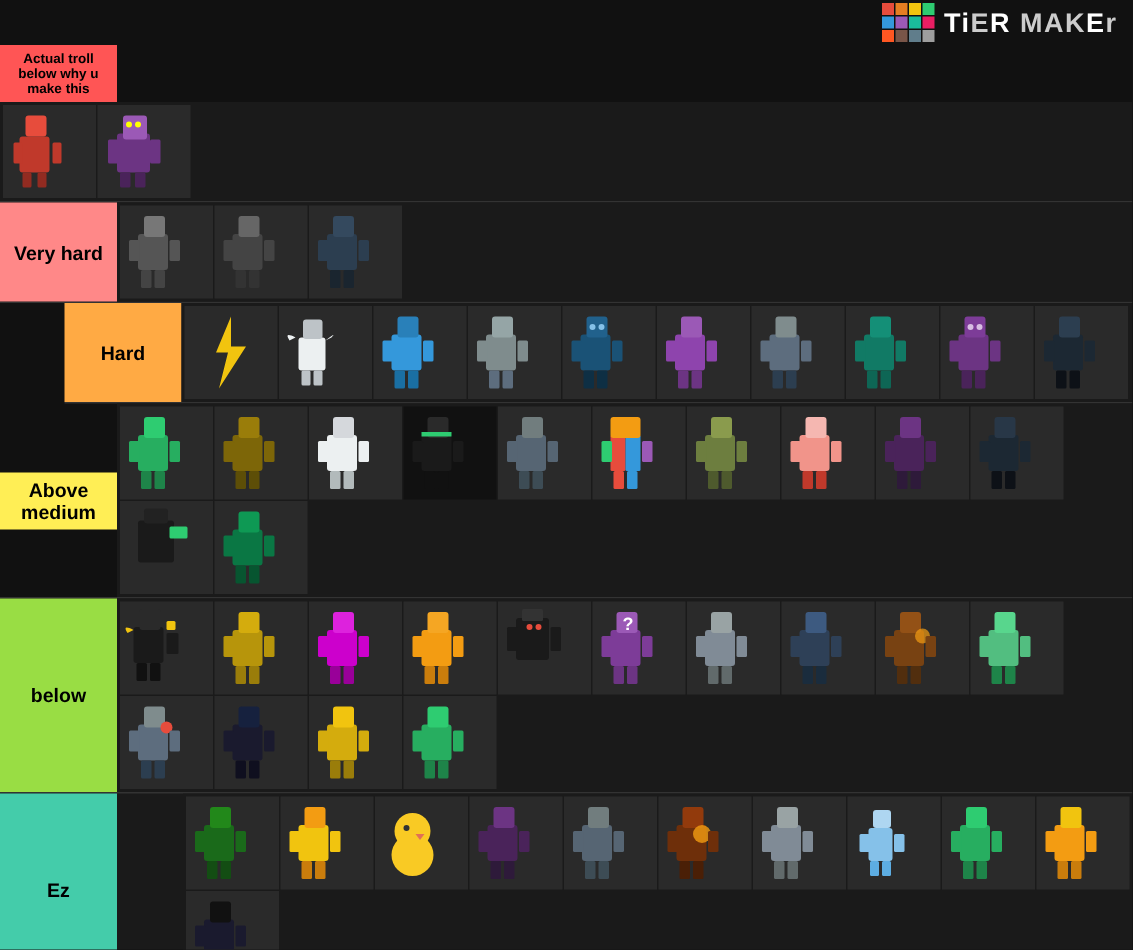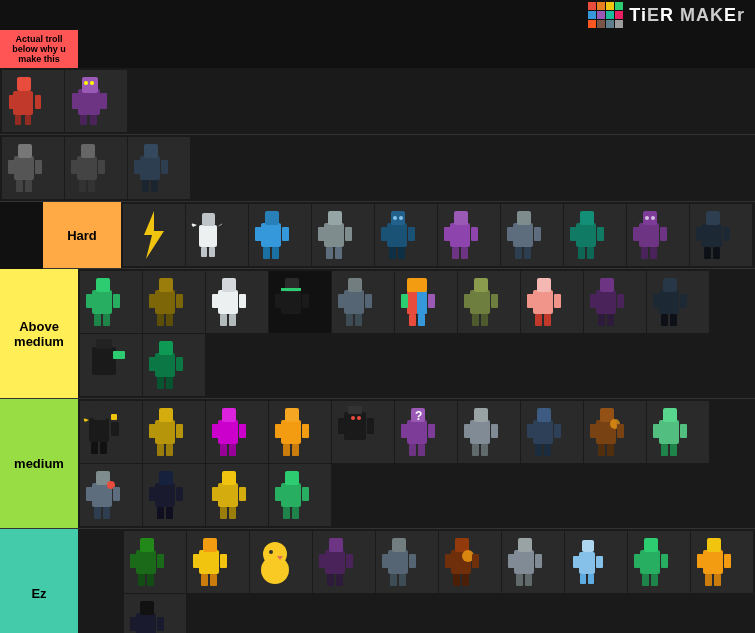--- a/index.html
+++ b/index.html
@@ -142,20 +142,21 @@
               <rect x="12" y="42" width="7" height="10" fill="#4a235a" rx="1"></rect>
               <rect x="22" y="42" width="7" height="10" fill="#4a235a" rx="1"></rect>
               <circle cx="18" cy="10" r="2" fill="#ff0"></circle>
               <circle cx="24" cy="10" r="2" fill="#ff0"></circle>
             </svg>
         </div>
       </div>
     </div>
 
     <div class="tier-row" style="min-height:55px;">
+      <div class="tier-label" style="background:#ff8888; color:#000;">Very hard</div>
       <div class="tier-items">
         <div class="item-cell">
           <svg width="56" height="56" viewBox="0 0 56 56">
               <rect x="9" y="16" width="20" height="24" fill="#555" rx="2"></rect>
               <rect x="13" y="4" width="14" height="14" fill="#777" rx="2"></rect>
               <rect x="3" y="20" width="7" height="14" fill="#555" rx="1"></rect>
               <rect x="30" y="20" width="7" height="14" fill="#555" rx="1"></rect>
               <rect x="11" y="40" width="7" height="12" fill="#444" rx="1"></rect>
               <rect x="20" y="40" width="7" height="12" fill="#444" rx="1"></rect>
             </svg>
@@ -284,21 +285,21 @@
               <rect x="13" y="4" width="14" height="14" fill="#2c3e50" rx="2"></rect>
               <rect x="3" y="20" width="7" height="14" fill="#1c2833" rx="1"></rect>
               <rect x="30" y="20" width="7" height="14" fill="#1c2833" rx="1"></rect>
               <rect x="11" y="40" width="7" height="12" fill="#0d1117" rx="1"></rect>
               <rect x="20" y="40" width="7" height="12" fill="#0d1117" rx="1"></rect>
             </svg>
         </div>
       </div>
     </div>
 
-    <div class="tier-row" style="min-height:130px;">
+    <div class="tier-row" style="min-height:130px;align-items:center;">
       <div class="tier-label" style="background:#ffee55; color:#000;">Above medium</div>
       <div class="tier-items">
         <div class="item-cell">
           <svg width="56" height="56" viewBox="0 0 56 56">
               <rect x="9" y="16" width="20" height="24" fill="#27ae60" rx="2"></rect>
               <rect x="13" y="4" width="14" height="14" fill="#2ecc71" rx="2"></rect>
               <rect x="3" y="20" width="7" height="14" fill="#27ae60" rx="1"></rect>
               <rect x="30" y="20" width="7" height="14" fill="#27ae60" rx="1"></rect>
               <rect x="11" y="40" width="7" height="12" fill="#1e8449" rx="1"></rect>
               <rect x="20" y="40" width="7" height="12" fill="#1e8449" rx="1"></rect>
@@ -414,21 +415,21 @@
               <rect x="3" y="20" width="7" height="14" fill="#0a7744" rx="1"></rect>
               <rect x="30" y="20" width="7" height="14" fill="#0a7744" rx="1"></rect>
               <rect x="11" y="40" width="7" height="12" fill="#075530" rx="1"></rect>
               <rect x="20" y="40" width="7" height="12" fill="#075530" rx="1"></rect>
             </svg>
         </div>
       </div>
     </div>
 
     <div class="tier-row" style="min-height:130px;">
-      <div class="tier-label" style="background:#99dd44; color:#000;">medium</div>
+      <div class="tier-label" style="background:#99dd44; color:#000;">below</div>
       <div class="tier-items">
         <div class="item-cell">
           <svg width="56" height="56" viewBox="0 0 56 56">
               <rect x="6" y="14" width="20" height="24" fill="#1a1a1a" rx="2"></rect>
               <rect x="10" y="2" width="14" height="14" fill="#2a2a2a" rx="2"></rect>
               <path d="M2,18 Q-2,12 6,16" fill="#f1c40f"></path>
               <rect x="28" y="18" width="8" height="14" fill="#1a1a1a" rx="1"></rect>
               <rect x="8" y="38" width="7" height="12" fill="#111" rx="1"></rect>
               <rect x="17" y="38" width="7" height="12" fill="#111" rx="1"></rect>
               <rect x="28" y="10" width="6" height="6" fill="#f1c40f" rx="1"></rect>

